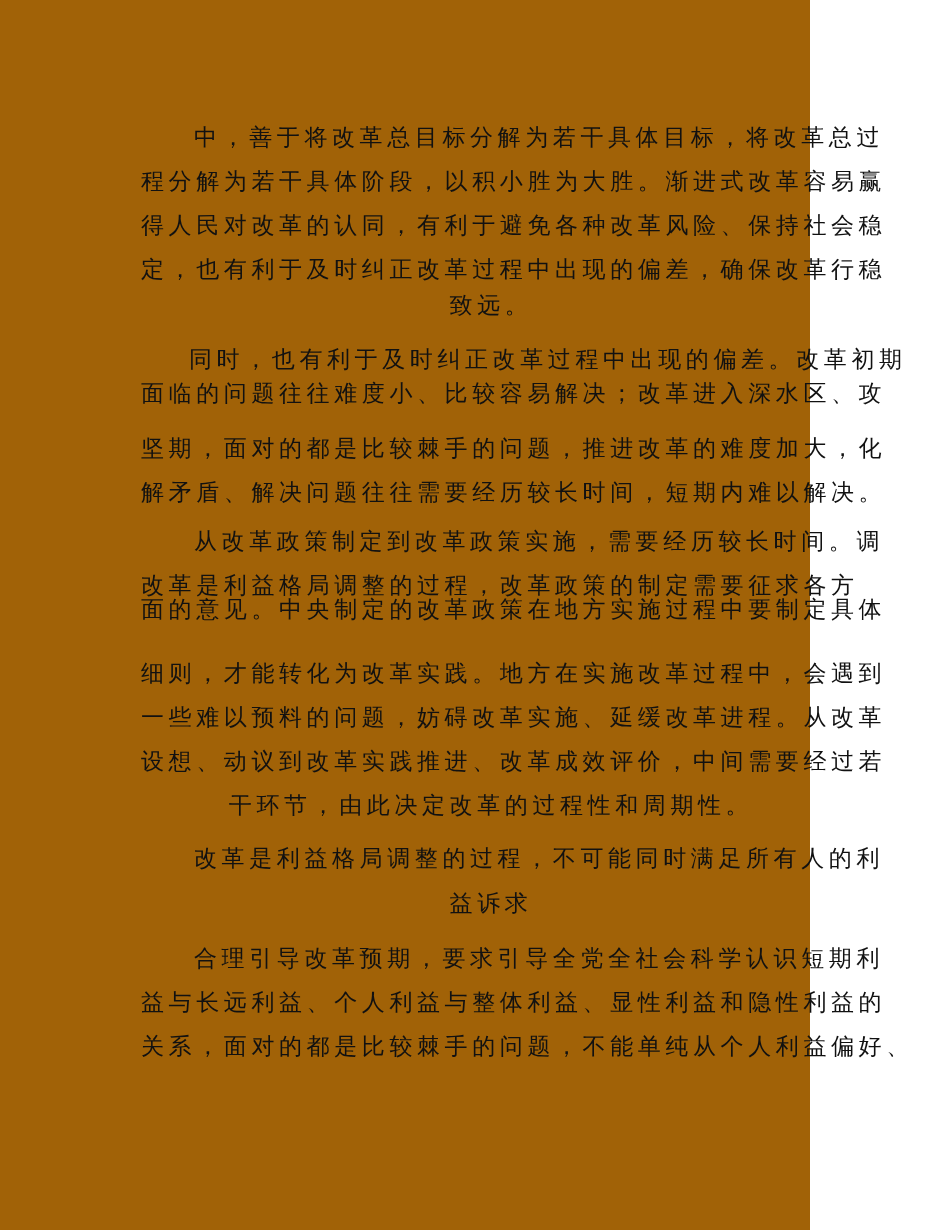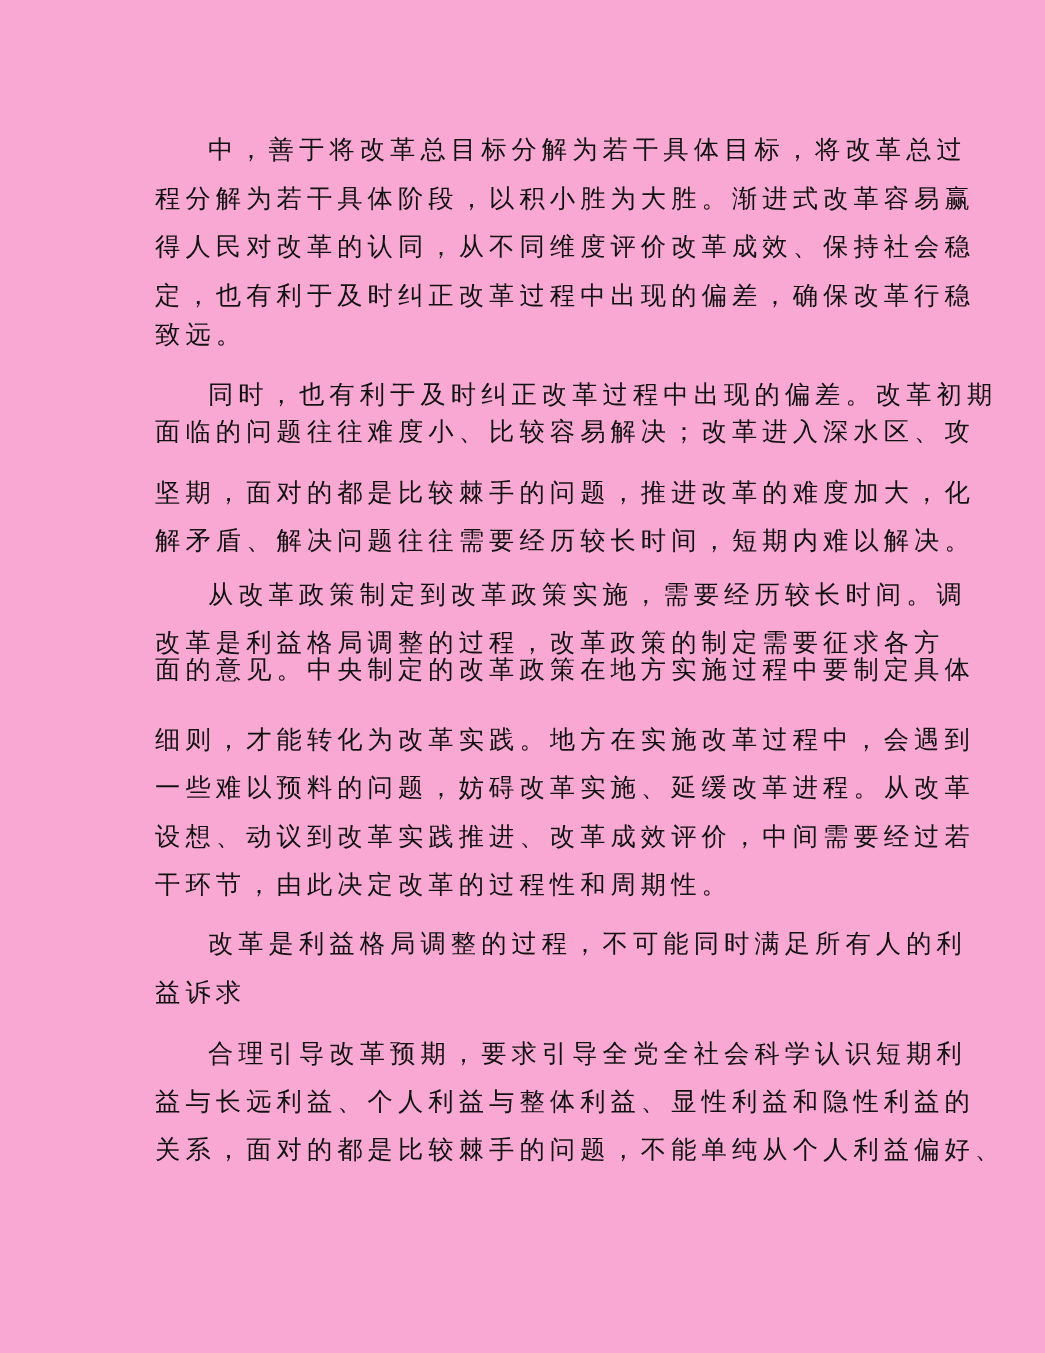--- a/index.html
+++ b/index.html
@@ -1,30 +1,30 @@
 <!DOCTYPE html>
 <html><head>
 <meta charset="utf-8">
 <style>
   html, body { margin: 0; padding: 0; background: #ffffff; }
   body { width: 950px; height: 1230px; position: relative; overflow: hidden;
          font-family: "DejaVu Sans", sans-serif; color: #111111; }
-  .page { position: absolute; left: 0; top: 0; width: 950px; height: 1230px; background: #f9a8d4; }
+  .page { position: absolute; left: 0; top: 0; width: 810px; height: 1230px; background: #a16207; text-align: center; }
   .line { position: absolute; left: 141px; width: 700px; font-size: 23px; letter-spacing: 4.6px;
           white-space: nowrap; line-height: 30px; }
   .indent { left: 189px; }
 </style>
 </head>
 <body>
 
 <div class="page">
   <div>
     <div class="line indent" style="top:122px">中，善于将改革总目标分解为若干具体目标，将改革总过</div>
     <div class="line" style="top:166px">程分解为若干具体阶段，以积小胜为大胜。渐进式改革容易赢</div>
-    <div class="line" style="top:210px">得人民对改革的认同，从不同维度评价改革成效、保持社会稳</div>
+    <div class="line" style="top:210px">得人民对改革的认同，有利于避免各种改革风险、保持社会稳</div>
     <div class="line" style="top:254px">定，也有利于及时纠正改革过程中出现的偏差，确保改革行稳</div>
     <div class="line" style="top:290px">致远。</div>
   </div>
 
   <div>
     <div class="line indent" style="top:344px">同时，也有利于及时纠正改革过程中出现的偏差。改革初期</div>
     <div class="line" style="top:378px">面临的问题往往难度小、比较容易解决；改革进入深水区、攻</div>
     <div class="line" style="top:433px">坚期，面对的都是比较棘手的问题，推进改革的难度加大，化</div>
     <div class="line" style="top:477px">解矛盾、解决问题往往需要经历较长时间，短期内难以解决。</div>
   </div>

